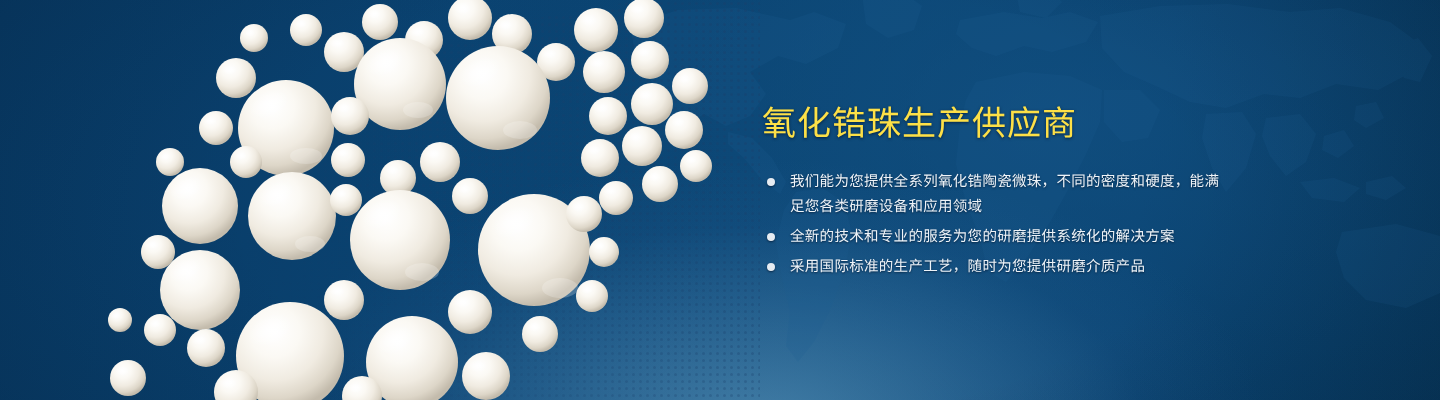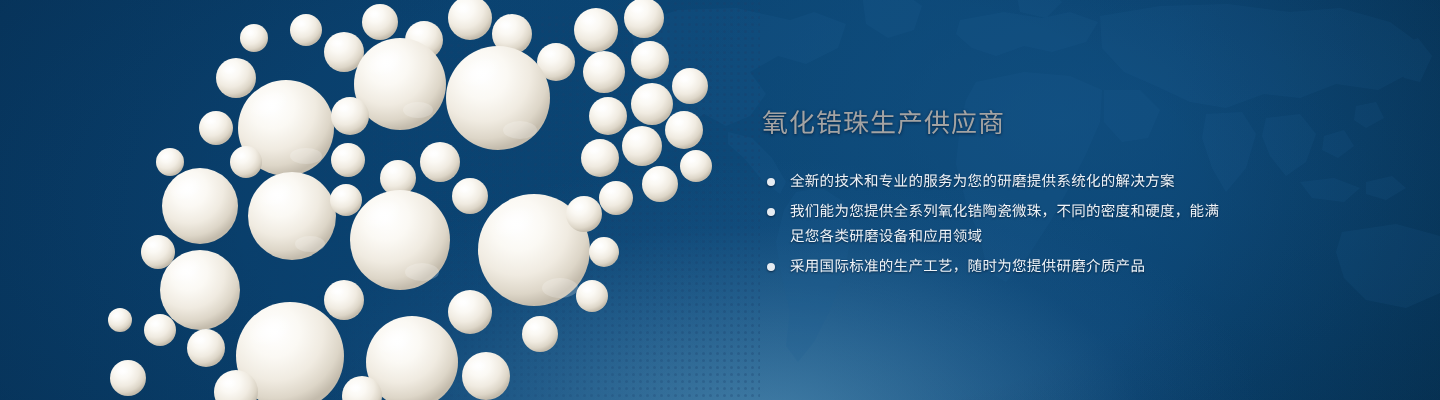--- a/index.html
+++ b/index.html
@@ -73,25 +73,25 @@
   
   .copy {
     position: absolute;
     left: 762px;
     top: 104px;
     width: 470px;
   }
 
   .headline {
     margin: 0;
-    font-size: 26px;
+    font-size: 34px;
     font-weight: 400;
     line-height: 38px;
     letter-spacing: 1px;
-    color: #a3a3a3;
+    color: #fde047;
     text-shadow: 0 1px 3px rgba(0,20,45,0.75);
     white-space: nowrap;
   }
 
   .bullets {
     margin: 27px 0 0 0;
     padding: 0;
     list-style: none;
   }
   .bullet {
@@ -444,25 +444,25 @@
     </svg>
   </div>
 
   <div class="copy">
 
     <h1 class="headline">氧化锆珠生产供应商</h1>
 
     <ul class="bullets">
       <li class="bullet">
         <span class="dot"></span>
-        <span class="bullet-text">全新的技术和专业的服务为您的研磨提供系统化的解决方案</span>
+        <span class="bullet-text">我们能为您提供全系列氧化锆陶瓷微珠，不同的密度和硬度，能满足您各类研磨设备和应用领域</span>
       </li>
       <li class="bullet">
         <span class="dot"></span>
-        <span class="bullet-text">我们能为您提供全系列氧化锆陶瓷微珠，不同的密度和硬度，能满足您各类研磨设备和应用领域</span>
+        <span class="bullet-text">全新的技术和专业的服务为您的研磨提供系统化的解决方案</span>
       </li>
       <li class="bullet">
         <span class="dot"></span>
         <span class="bullet-text">采用国际标准的生产工艺，随时为您提供研磨介质产品</span>
       </li>
     </ul>
 
   </div>
 </div>
 

